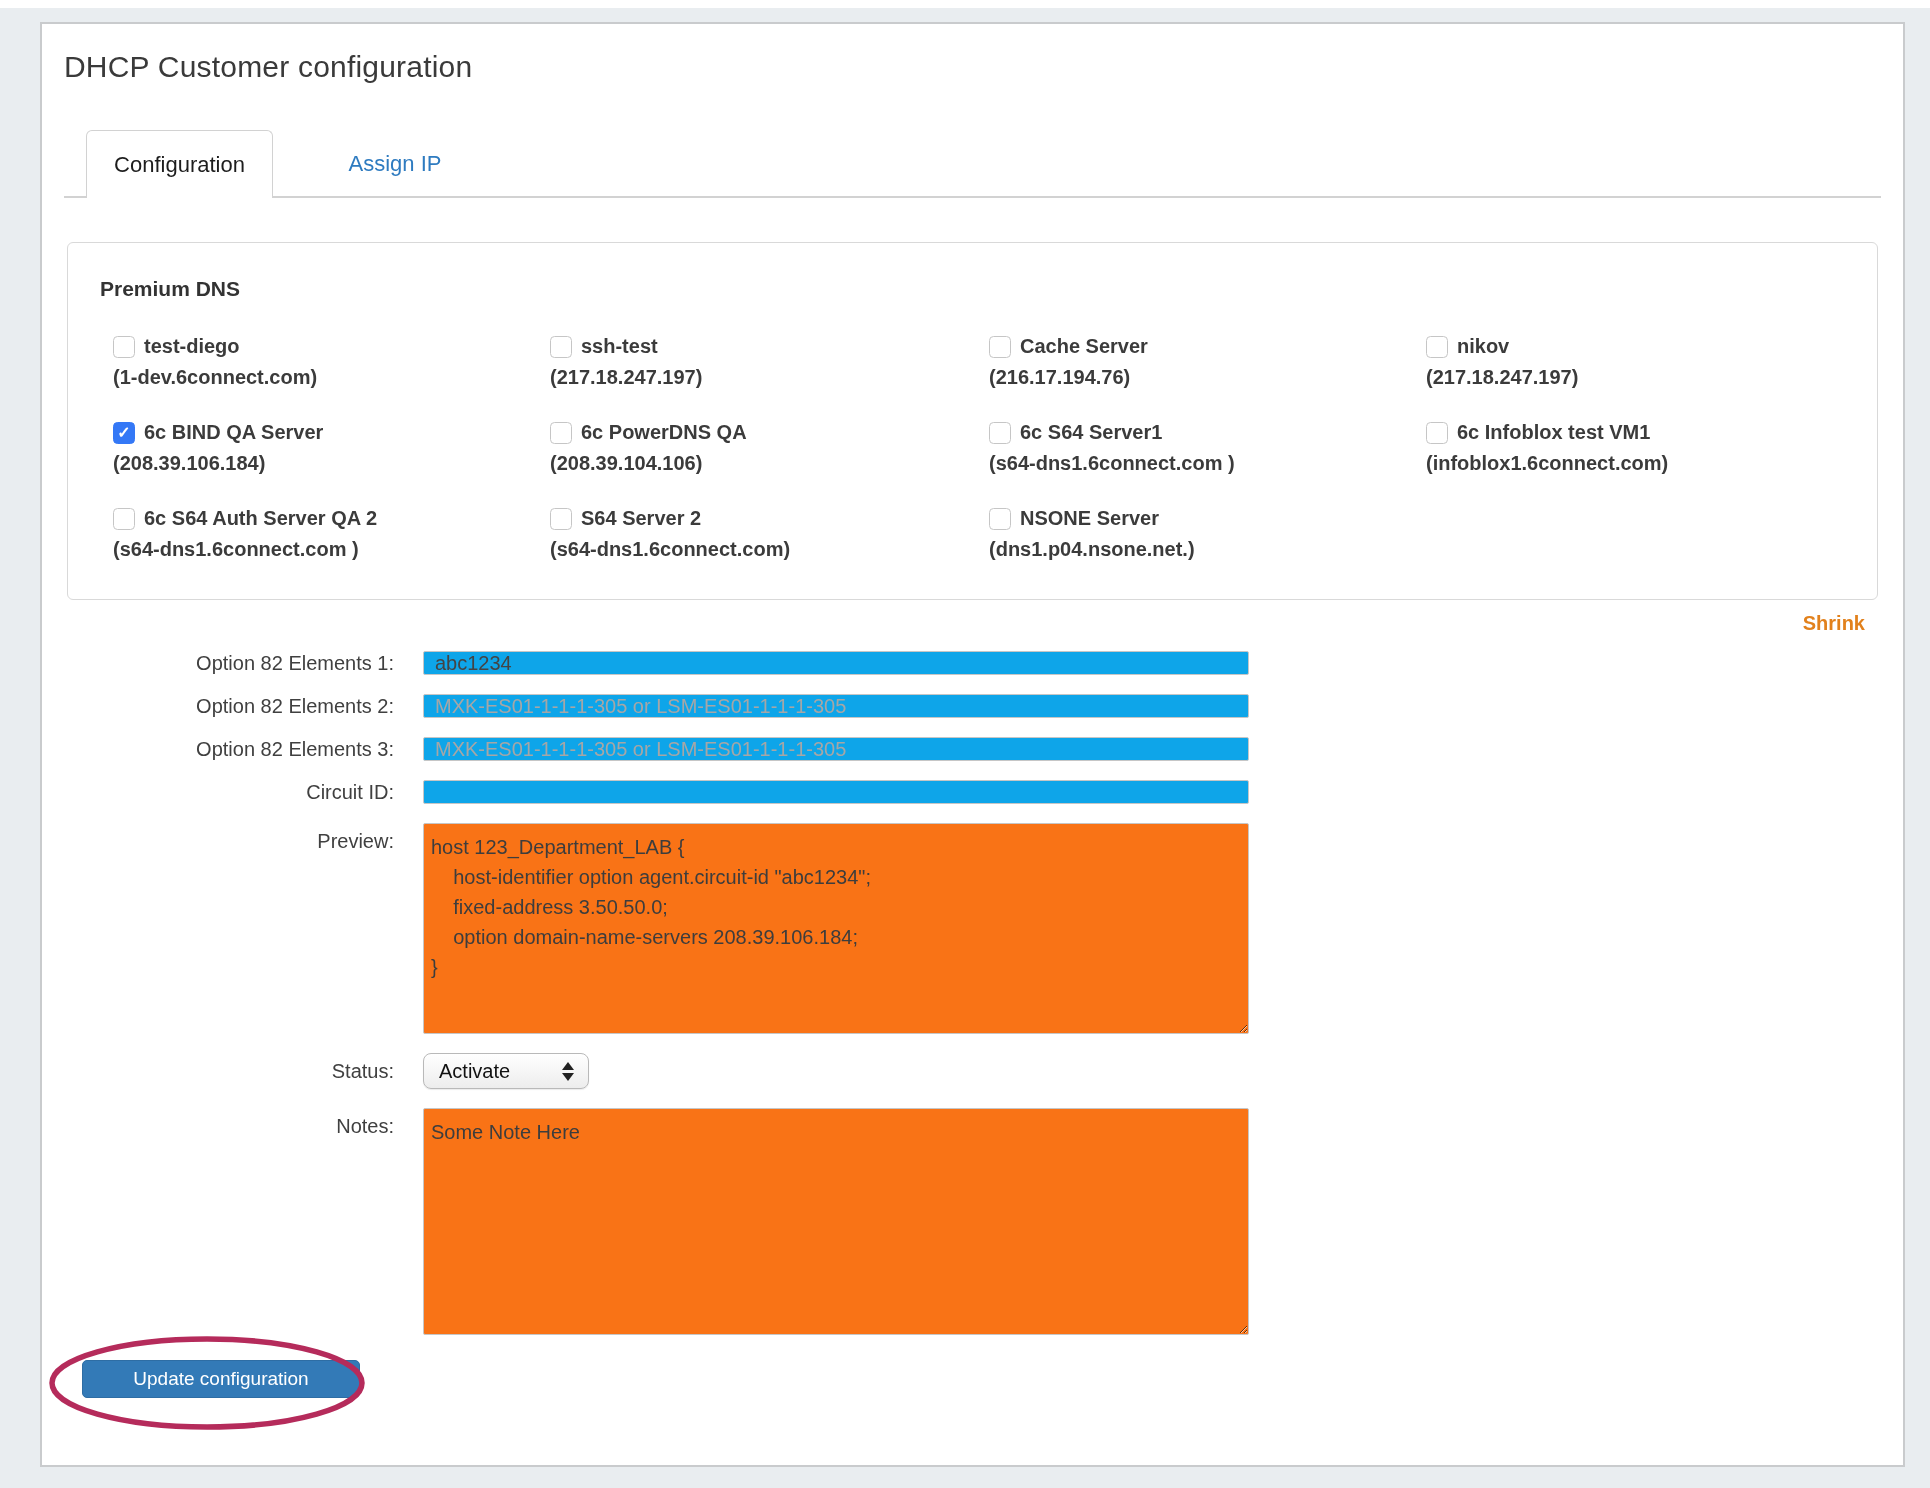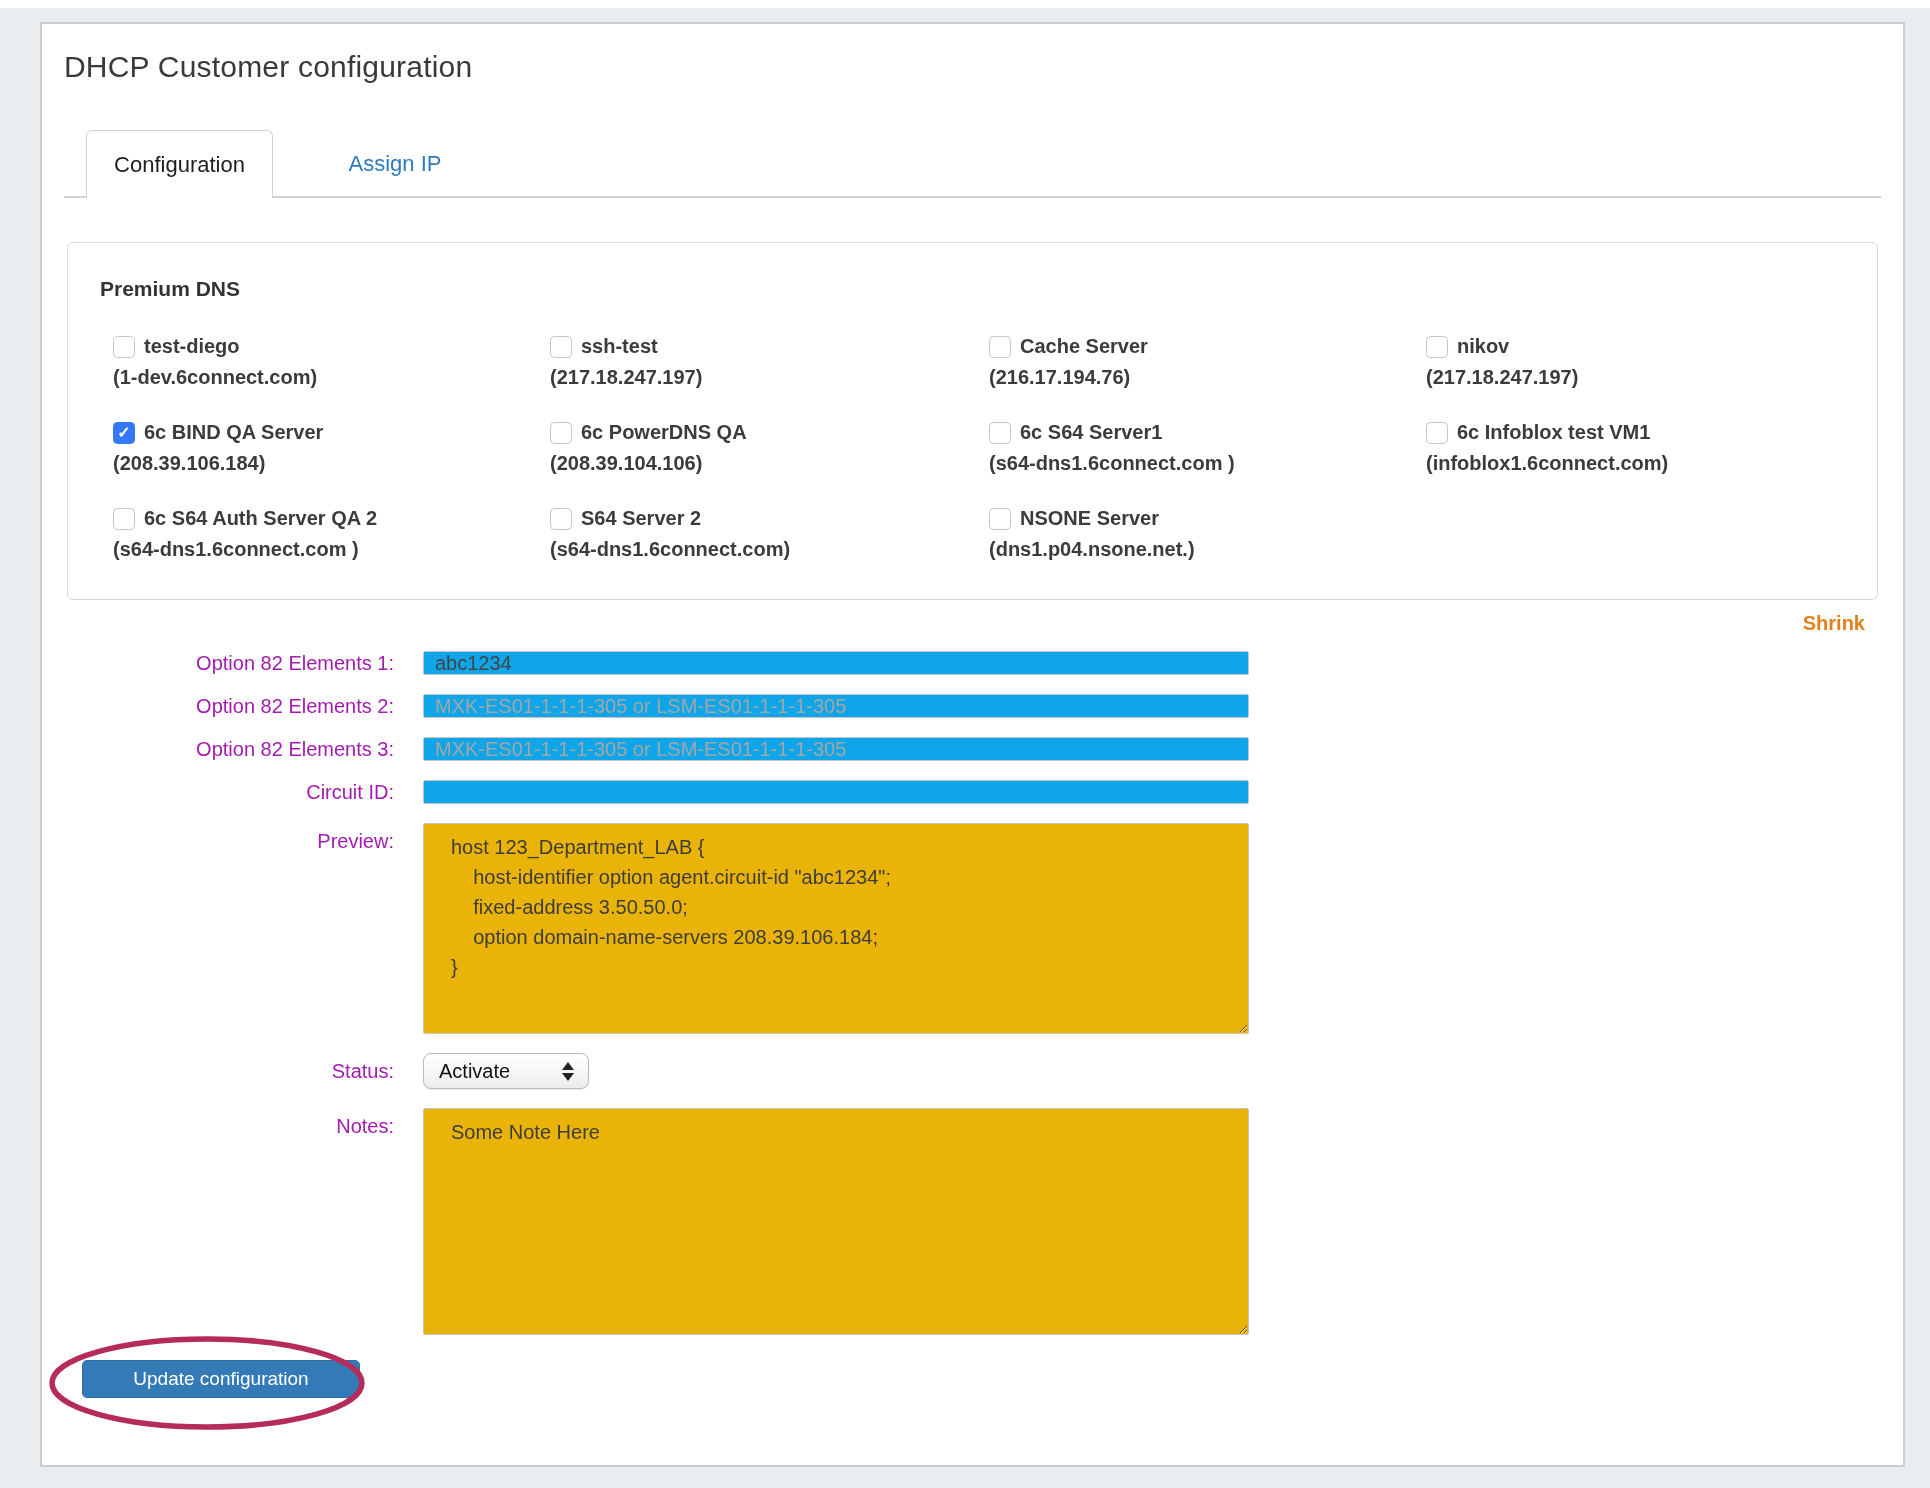--- a/index.html
+++ b/index.html
@@ -58,36 +58,36 @@
 
   .shrink-row { text-align:right; margin:12px 16px 0 0; }
   .shrink-link { font-size:20px; font-weight:bold; color:#e2811c; cursor:pointer; text-decoration:none; }
 
   
   .form { margin-top:16px; }
   .row { display:flex; align-items:center; margin-bottom:19px; }
   .row.top { align-items:flex-start; }
   .row.top .flabel { padding-top:7px; }
   .flabel {
-    width:330px; text-align:right; font-size:20px; color:#a21caf;
+    width:330px; text-align:right; font-size:20px; color:#404040;
     padding-right:0; margin-right:29px; flex:0 0 330px;
   }
   .tinput {
     width:826px; height:24px;
     border:1px solid #c6c6c6; border-radius:2px;
     font-family:"Liberation Sans", sans-serif;
     font-size:20px; color:#444; padding:0 11px;
     background:#0ea5e9;
   }
   .tinput::placeholder { color:#a6a6a6; opacity:1; }
   textarea.tarea {
     width:826px; border:1px solid #c6c6c6; border-radius:2px;
     font-family:"Liberation Sans", sans-serif;
     font-size:20px; color:#3d3d3d; line-height:30px;
-    padding:8px 27px; resize:both; background:#eab308;
+    padding:8px 7px; resize:both; background:#f97316;
   }
   .tarea.preview { height:211px; }
   .tarea.notes { height:227px; }
 
   
   .mac-select {
     height:36px; min-width:166px;
     border:1px solid #b9b9b9; border-radius:8px;
     background:linear-gradient(#ffffff, #ededed);
     box-shadow:0 1px 1px rgba(0,0,0,0.08);

